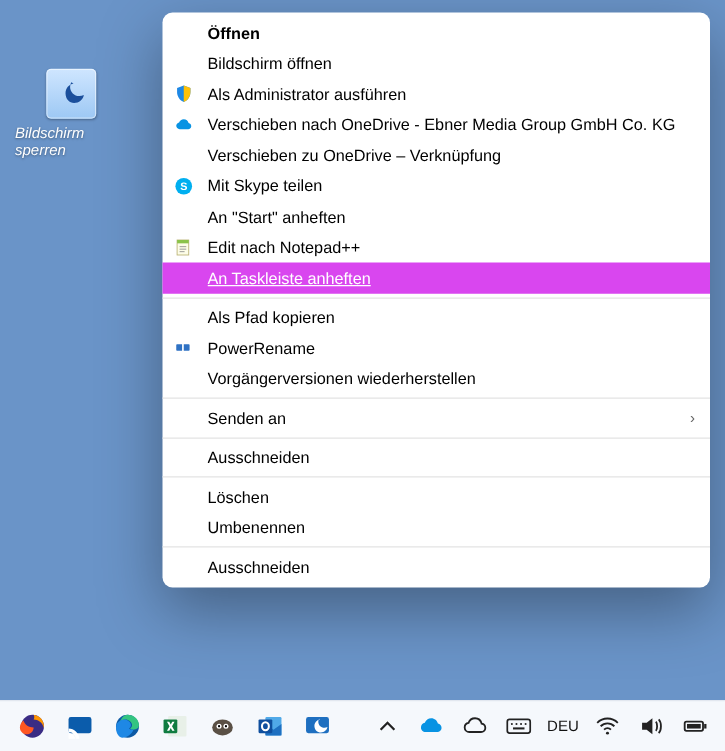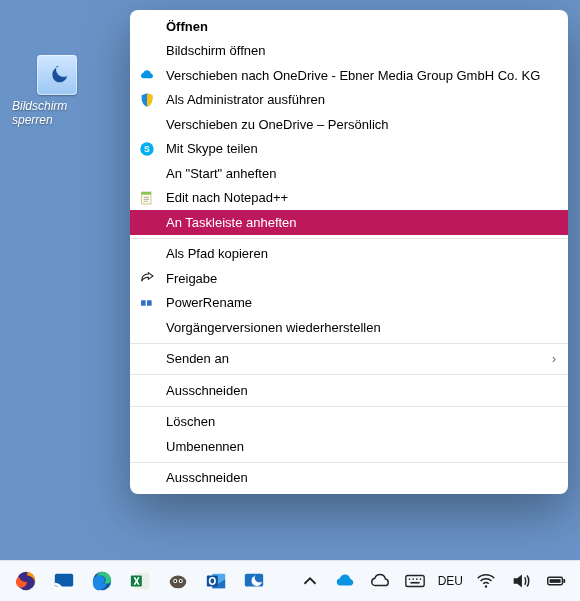--- a/index.html
+++ b/index.html
@@ -3,21 +3,21 @@
 <meta charset="utf-8">
 <style>
   html,body{margin:0;padding:0;width:580px;height:601px;overflow:hidden;font-family:"Segoe UI",Arial,sans-serif;background:#6a94c8;}
   
   .desktop-icon{position:absolute;left:12px;top:55px;width:90px;text-align:left;color:#fff;font-size:12px;text-shadow:0 1px 2px rgba(0,0,0,.4);font-style:italic;}
   .desktop-icon .ic{width:40px;height:40px;margin:0 auto 4px;background:linear-gradient(#cfe6ff,#9dc8f4);border-radius:4px;display:flex;align-items:center;justify-content:center;box-shadow:inset 0 0 0 1px rgba(255,255,255,.5),0 1px 2px rgba(0,0,0,.3);}
   .desktop-icon .ic svg{width:22px;height:22px;}
   
   .ctx{position:absolute;left:130px;top:10px;width:438px;background:#fff;border-radius:8px;box-shadow:0 18px 50px rgba(0,0,0,.35);padding:4px 0;font-size:13px;color:#000;}
   .mi{display:flex;align-items:center;height:24.5px;padding:0 12px 0 8px;cursor:default;position:relative;}
-  .mi.hl{background:#be185d;color:#fff;}
+  .mi.hl{background:#d946ef;color:#fff;text-decoration:underline;}
   .mi .ico{width:18px;height:18px;margin-right:10px;flex:0 0 18px;display:flex;align-items:center;justify-content:center;}
   .mi .ico svg{width:16px;height:16px;}
   .mi .lbl{white-space:nowrap;overflow:hidden;text-overflow:ellipsis;}
   .mi .bold{font-weight:600;}
   .mi .arw{position:absolute;right:12px;color:#666;font-size:12px;}
   .sep{height:1px;background:#e3e3e3;margin:3px 0;}
   
   .tb{position:absolute;left:0;bottom:0;width:100%;height:40px;background:#f5f8fc;display:flex;align-items:center;border-top:1px solid #e2e7ef;}
   .tb .left{display:flex;align-items:center;gap:14px;padding-left:14px;}
   .tb .right{margin-left:auto;display:flex;align-items:center;gap:11px;padding-right:12px;font-size:12px;color:#111;}
@@ -41,37 +41,37 @@
       <span class="ico"></span>
       <span class="lbl bold">Öffnen</span>
     </div>
     <div class="mi">
       <span class="ico"></span>
       <span class="lbl">Bildschirm öffnen</span>
     </div>
     <div class="mi">
       <span class="ico">
         <svg viewBox="0 0 24 24">
-          <path d="M7 17c-2.2 0-4-1.8-4-4 0-2 1.5-3.7 3.4-4C7.2 6.7 9.4 5 12 5c2.9 0 5.2 2 5.8 4.7 1.8.3 3.2 1.9 3.2 3.8 0 2-1.7 3.5-3.7 3.5z" fill="#0893e3"></path>
-        </svg>
-      </span>
-      <span class="lbl">Verschieben nach OneDrive - Ebner Media Group GmbH  Co. KG</span>
-    </div>
-    <div class="mi">
-      <span class="ico">
-        <svg viewBox="0 0 24 24">
           <path d="M12 2l8 3v5c0 5.5-3.4 10.3-8 12-4.6-1.7-8-6.5-8-12V5z" fill="#1e88e5"></path>
           <path d="M12 2l8 3v5c0 5.5-3.4 10.3-8 12z" fill="#ffc107"></path>
         </svg>
       </span>
       <span class="lbl">Als Administrator ausführen</span>
     </div>
     <div class="mi">
-      <span class="ico"></span>
-      <span class="lbl">Verschieben zu OneDrive – Persönlich</span>
+      <span class="ico">
+        <svg viewBox="0 0 24 24">
+          <path d="M7 17c-2.2 0-4-1.8-4-4 0-2 1.5-3.7 3.4-4C7.2 6.7 9.4 5 12 5c2.9 0 5.2 2 5.8 4.7 1.8.3 3.2 1.9 3.2 3.8 0 2-1.7 3.5-3.7 3.5z" fill="#0893e3"></path>
+        </svg>
+      </span>
+      <span class="lbl">Verschieben nach OneDrive - Ebner Media Group GmbH  Co. KG</span>
+    </div>
+    <div class="mi">
+      <span class="ico"></span>
+      <span class="lbl">Verschieben zu OneDrive – Verknüpfung</span>
     </div>
     <div class="mi">
       <span class="ico">
         <svg viewBox="0 0 24 24">
           <circle cx="12" cy="12" r="10" fill="#00aff0"></circle>
           <text x="12" y="17" text-anchor="middle" font-size="13" font-weight="bold" fill="#fff" font-family="Arial">S</text>
         </svg>
       </span>
       <span class="lbl">Mit Skype teilen</span>
     </div>
@@ -90,28 +90,20 @@
       <span class="lbl">Edit nach Notepad++</span>
     </div>
     <div class="mi hl">
       <span class="ico"></span>
       <span class="lbl">An Taskleiste anheften</span>
     </div>
     <div class="sep"></div>
     <div class="mi">
       <span class="ico"></span>
       <span class="lbl">Als Pfad kopieren</span>
-    </div>
-    <div class="mi">
-      <span class="ico">
-        <svg viewBox="0 0 24 24">
-          <path d="M14 4l7 5-7 5v-3c-5 0-8 2-10 6 0-7 4-11 10-11z" fill="none" stroke="#222" stroke-width="1.6"></path>
-        </svg>
-      </span>
-      <span class="lbl">Freigabe</span>
     </div>
     <div class="mi">
       <span class="ico">
         <svg viewBox="0 0 24 24">
           <rect x="3" y="8" width="16" height="8" rx="1" fill="#2f72c4"></rect>
           <rect x="10" y="5" width="2" height="14" fill="#fff"></rect>
           <rect x="7" y="4" width="8" height="2" fill="#fff"></rect>
           <rect x="7" y="18" width="8" height="2" fill="#fff"></rect>
         </svg>
       </span>

